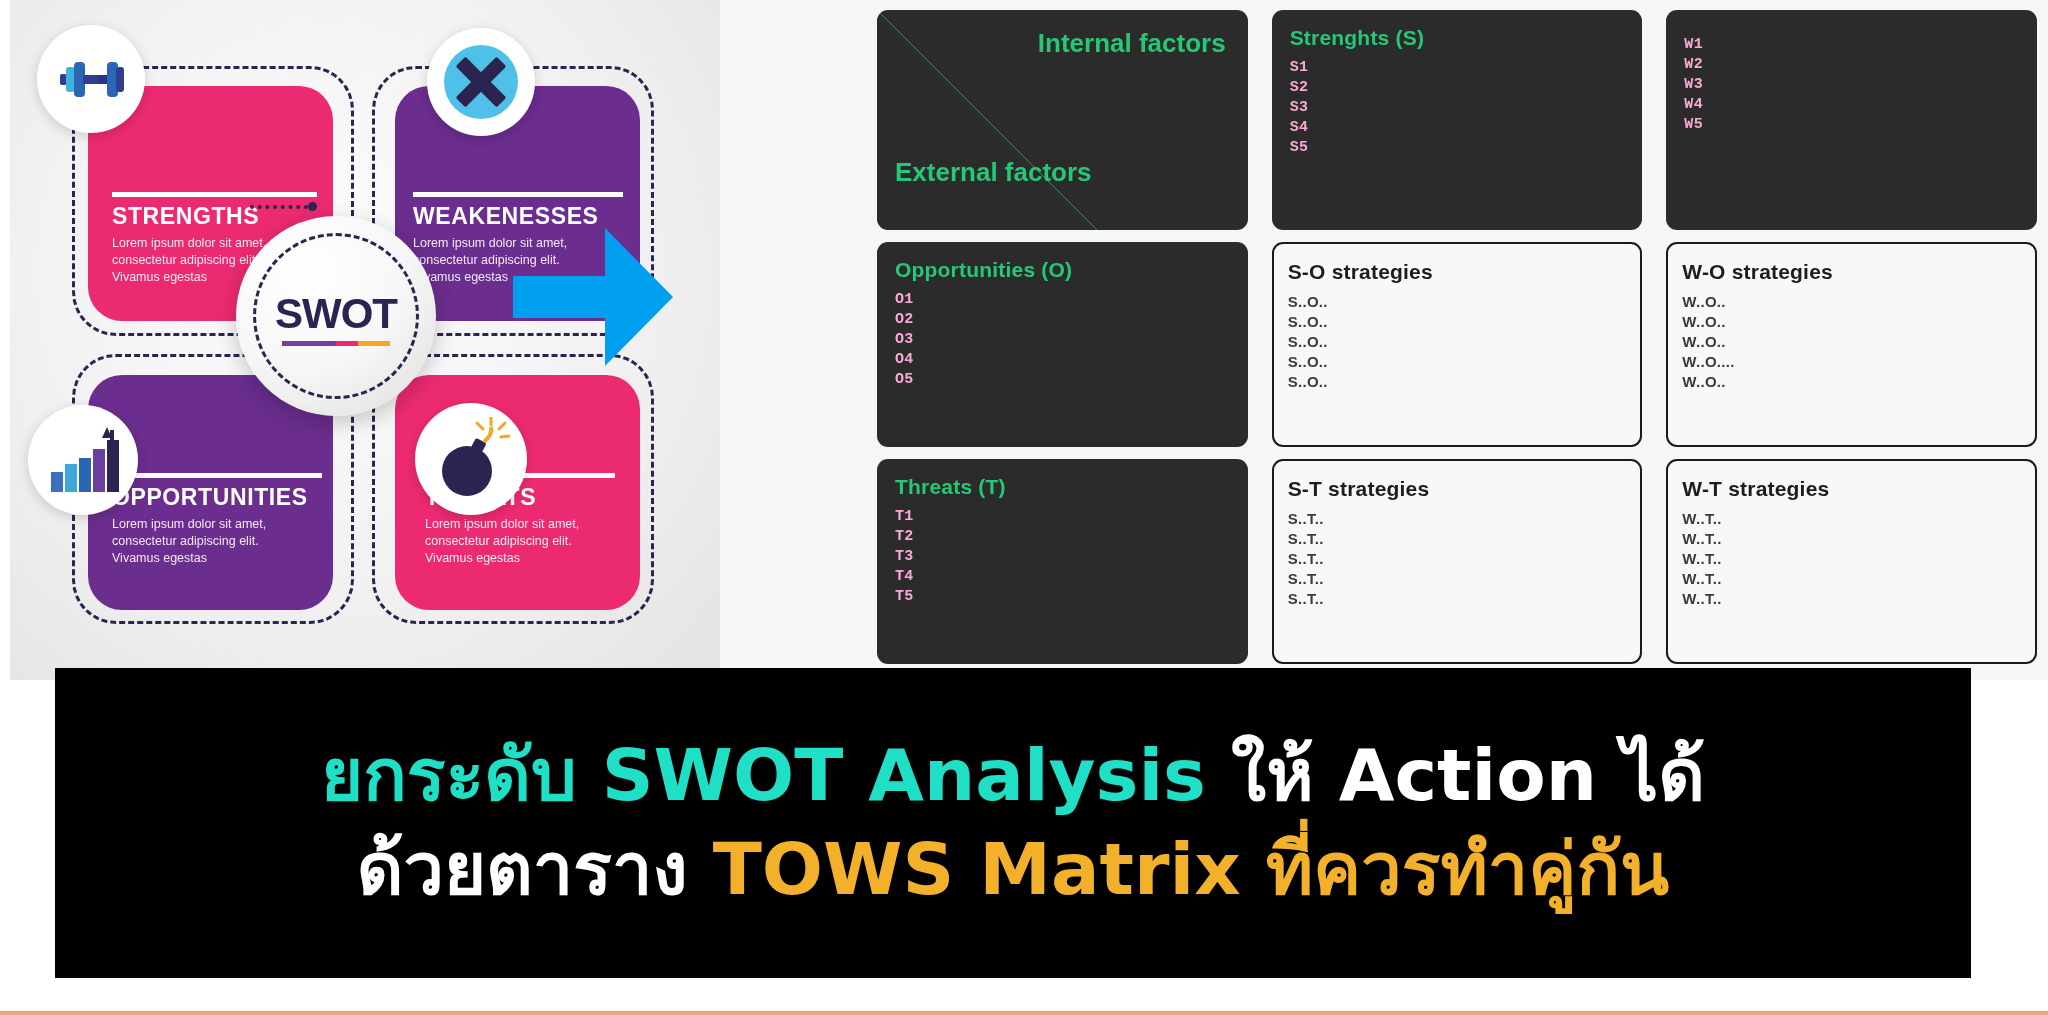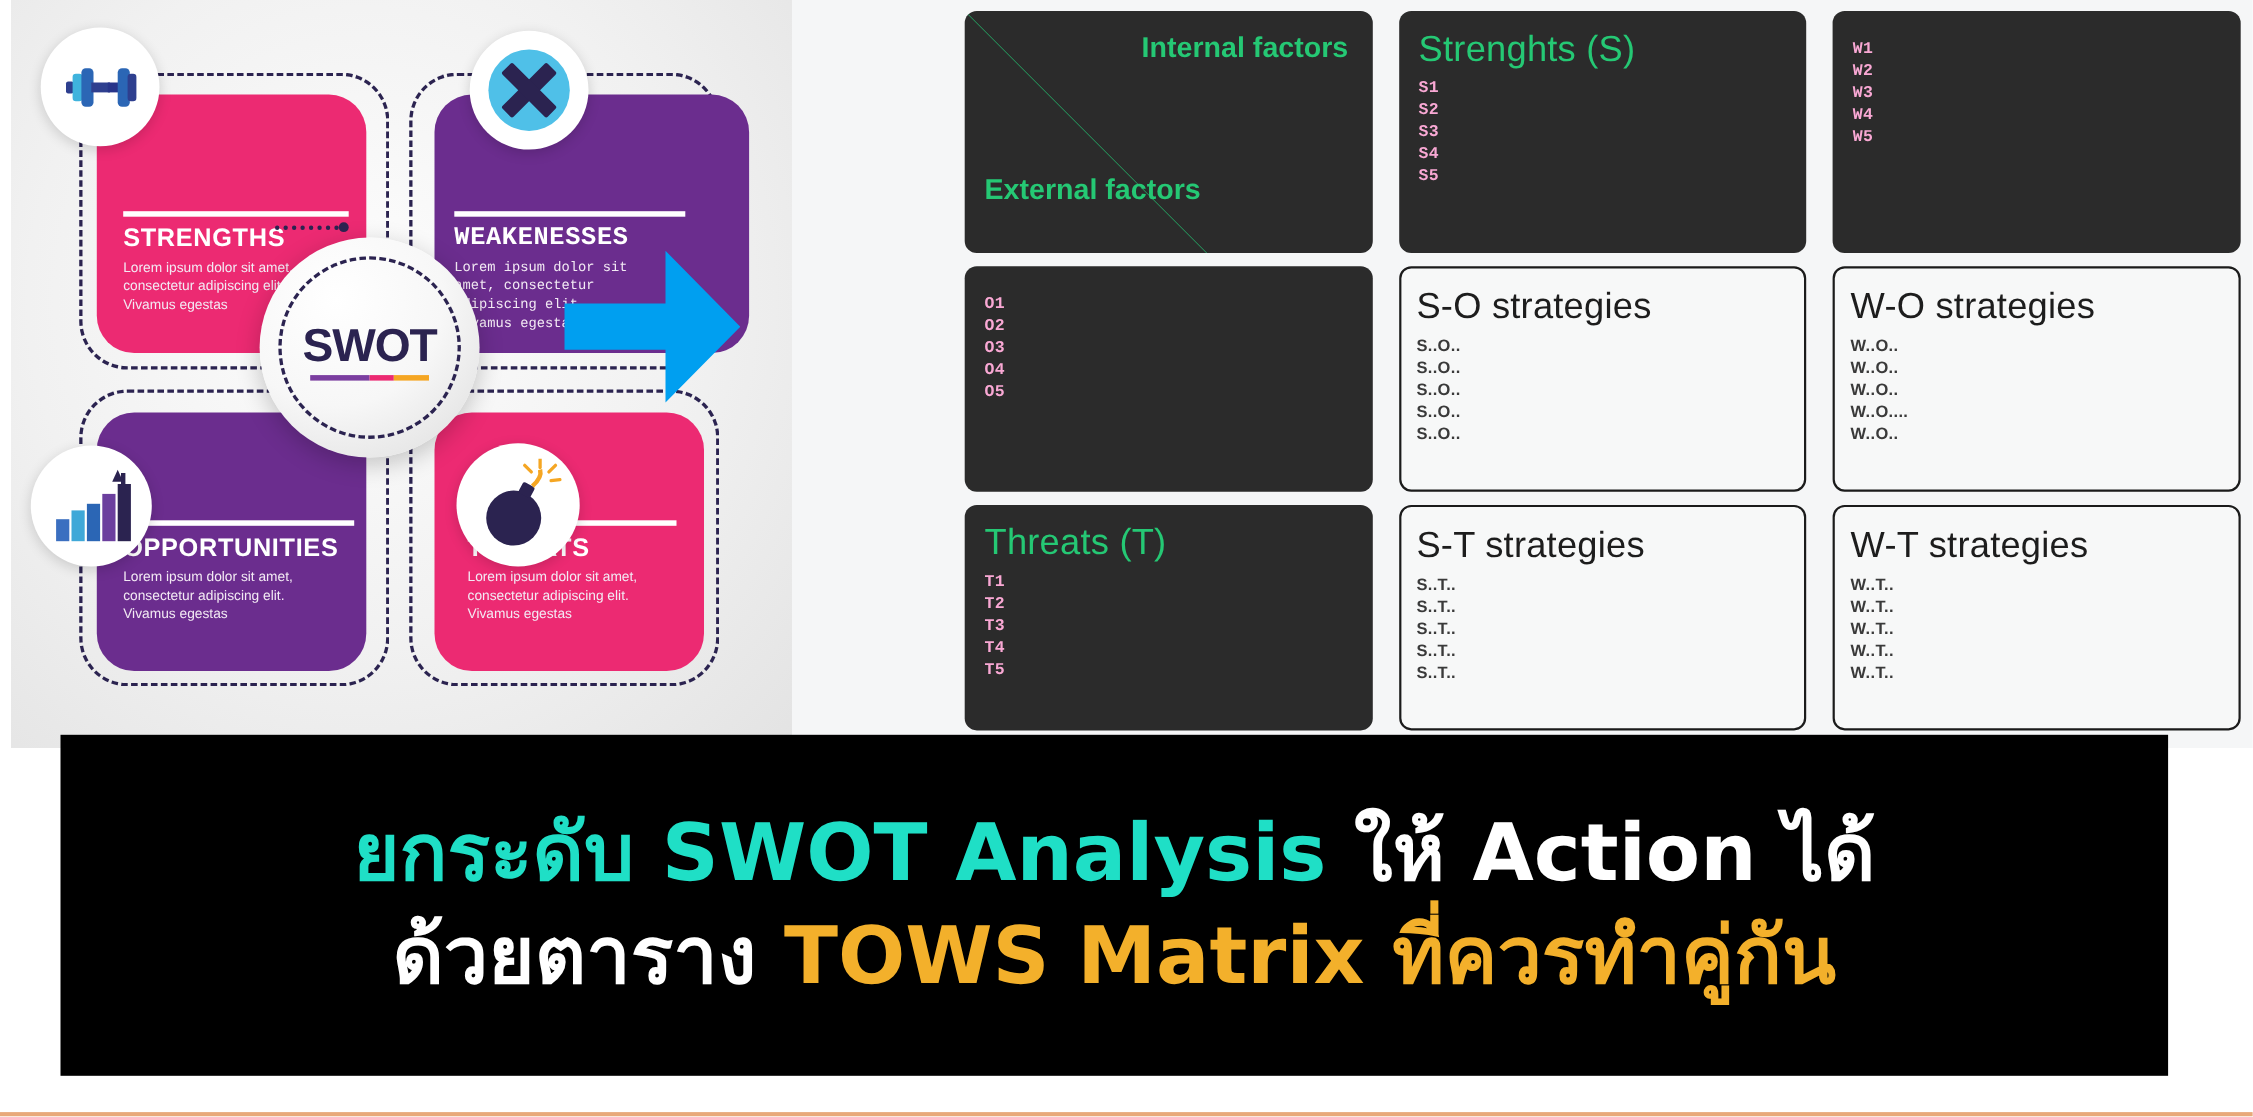--- a/index.html
+++ b/index.html
@@ -13,21 +13,21 @@
 
   
   #swot-panel{
     position:absolute; left:10px; top:0; width:710px; height:680px;
     background: radial-gradient(ellipse at 45% 40%, #fdfdfd 0%, #f1f1f1 55%, #e3e3e3 100%);
   }
   .quad{
     position:absolute; border-radius:34px; color:#fff; overflow:hidden;
   }
   #quad-s{ left:78px; top:86px; width:245px; height:235px; background:#ec2a72; }
-  #quad-w{ left:385px; top:86px; width:286px; height:235px; background:#6b2d8e;font-family:Liberation Mono, monospace; }
+  #quad-w{ left:385px; top:86px; width:245px; height:235px; background:#6b2d8e; }
   #quad-o{ left:78px; top:375px; width:245px; height:235px; background:#6b2d8e; }
   #quad-t{ left:385px; top:375px; width:245px; height:235px; background:#ec2a72; }
 
   .qbody{ position:absolute; left:24px; right:14px; }
   #quad-s .qbody,#quad-w .qbody{ top:106px; }
   #quad-o .qbody,#quad-t .qbody{ top:98px; }
   #quad-t .qbody{ left:30px; }
   #quad-w .qbody{ left:18px; }
 
   .qrule{ height:5px; background:#fff; margin-bottom:7px; width:100%; }
@@ -119,21 +119,21 @@
     border-radius:11px;
     padding:16px 18px 10px 18px;
     position:relative;
     overflow:hidden;
   }
   .cell.dark{ background:#2b2b2b; }
   .cell.light{
     background:#f7f8f8; border:2.5px solid #1b1b1b;padding-left:14px;
   }
   .cell-title{
-    font-size:33px; font-weight:normal; line-height:1.1;
+    font-size:21px; font-weight:bold; line-height:1.1;
     letter-spacing:.2px;
   }
   .dark .cell-title{ color:#25c874; }
   .light .cell-title{ color:#1d1d1d; }
   .cell-items{ margin-top:9px; }
   .cell-items li{
     list-style:none; font-size:15px; font-weight:bold;
     line-height:1.33; letter-spacing:.3px;
   }
   .dark .cell-items li{ color:#f9a8d4;font-family:Liberation Mono, monospace; }
@@ -313,20 +313,21 @@
         <ul class="cell-items">
           <li>W1</li>
           <li>W2</li>
           <li>W3</li>
           <li>W4</li>
           <li>W5</li>
         </ul>
       </div>
 
       <div class="cell dark">
+        <div class="cell-title">Opportunities (O)</div>
         <ul class="cell-items">
           <li>O1</li>
           <li>O2</li>
           <li>O3</li>
           <li>O4</li>
           <li>O5</li>
         </ul>
       </div>
 
       <div class="cell light">

